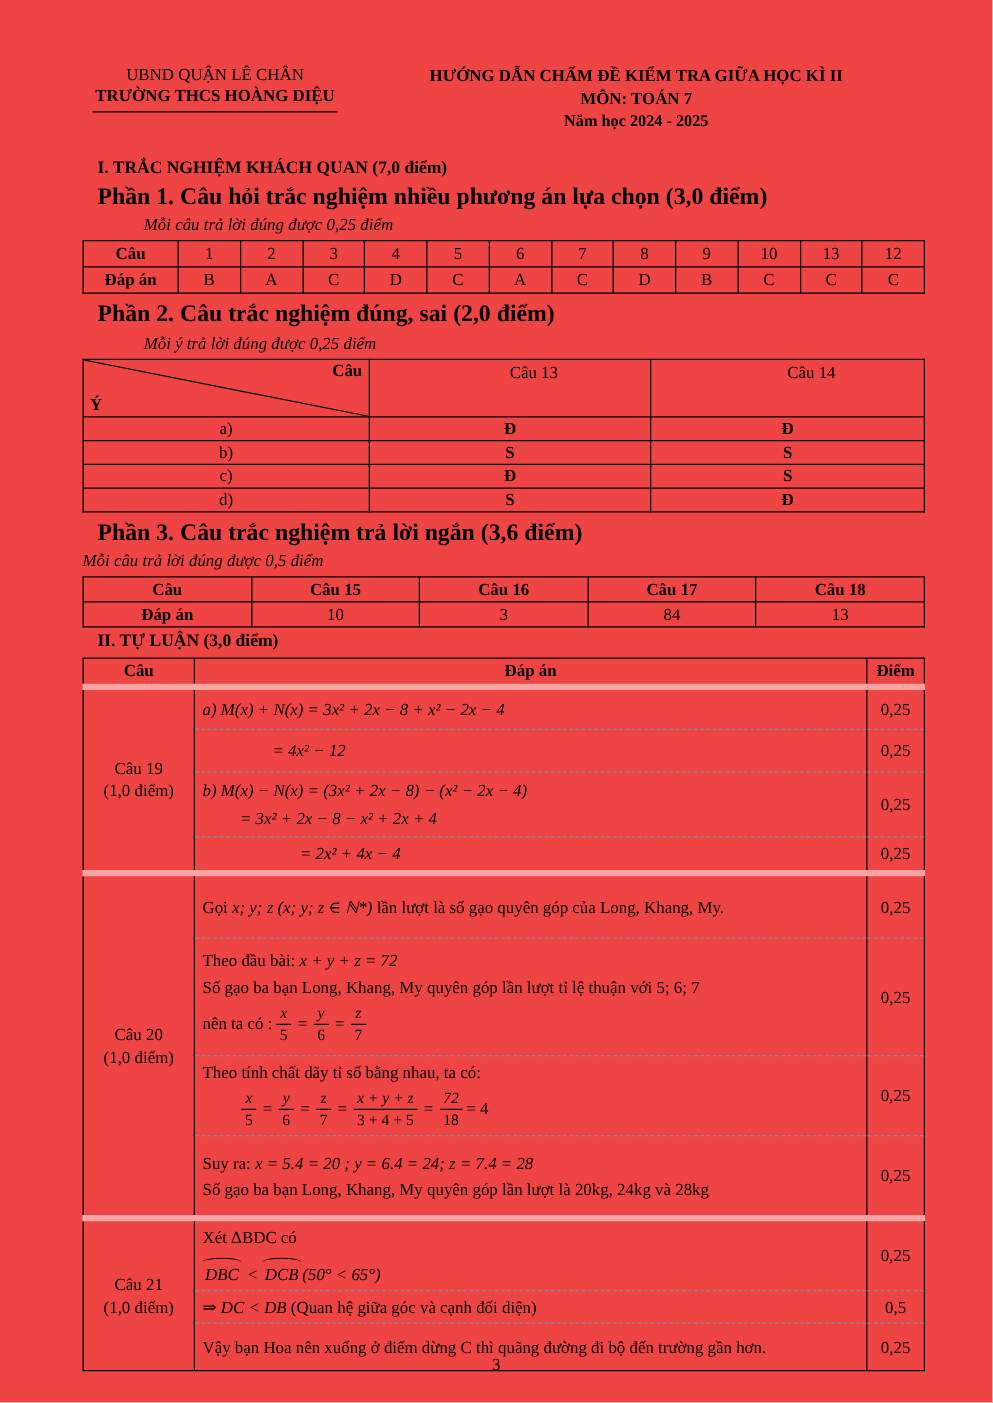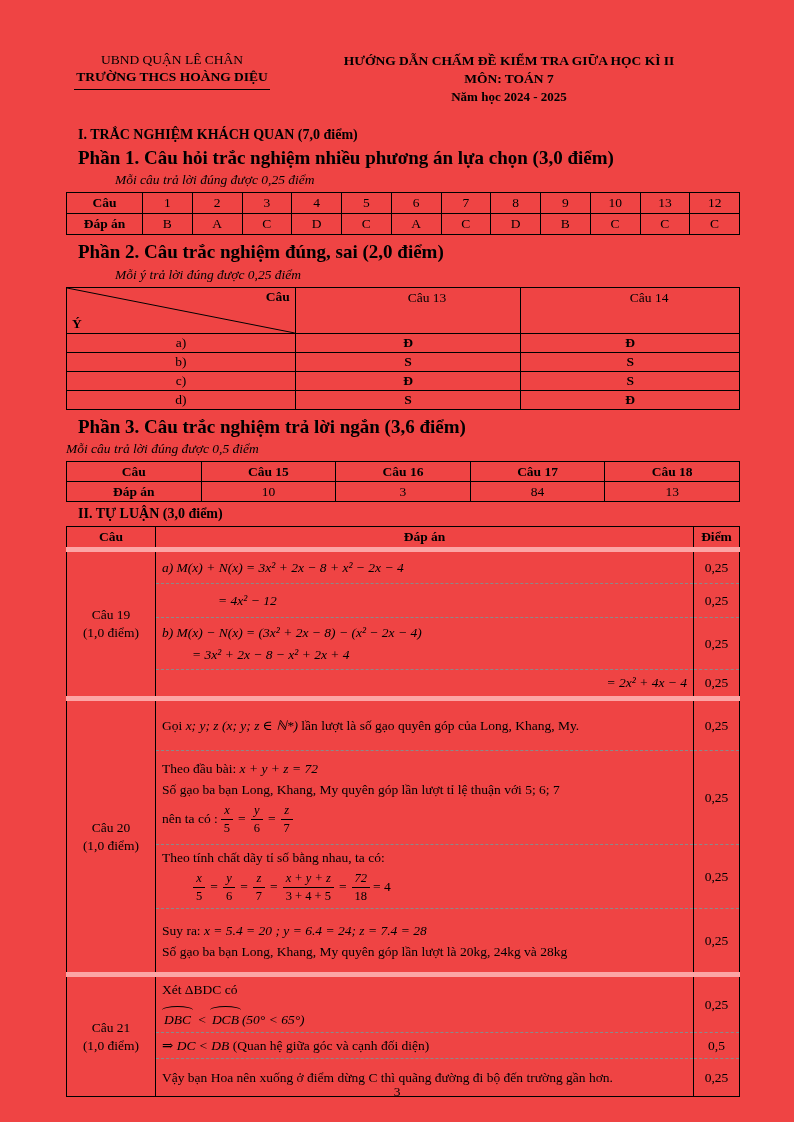--- a/index.html
+++ b/index.html
@@ -54,21 +54,21 @@
   .t4 .pt { text-align:center; }
   .h23 td, .h23 th { height:23px; }
   .h34 { height:34px; } .h52 { height:52px; } .h25 { height:25px; }
   .h94 { height:94px; } .h60 { height:60px; } .h66 { height:66px; }
   .h56 { height:56px; } .h38 { height:38px; }
 
   .math { font-style:italic; }
   .mline { line-height:22px; }
   .ind56 { padding-left:56px; }
   .ind30 { padding-left:30px; }
-  .ind78 { padding-left:78px;text-align:right; }
+  .ind78 { padding-left:78px; }
   .just { text-align:justify; text-align-last:left; }
 
   
   .eq { display:flex; align-items:center; margin:3px 0 2px 0; line-height:1.1; }
   .eq.ind28 { padding-left:28px; }
   .frac { display:inline-block; text-align:center; font-size:12.5px; line-height:1.2; margin:0 3px; vertical-align:middle; }
   .frac .fn { display:block; border-bottom:1px solid #000; padding:0 3px 1px 3px; font-style:italic; }
   .frac .fd { display:block; padding:1px 3px 0 3px; }
   .eqs { margin:0 2px; }
 

